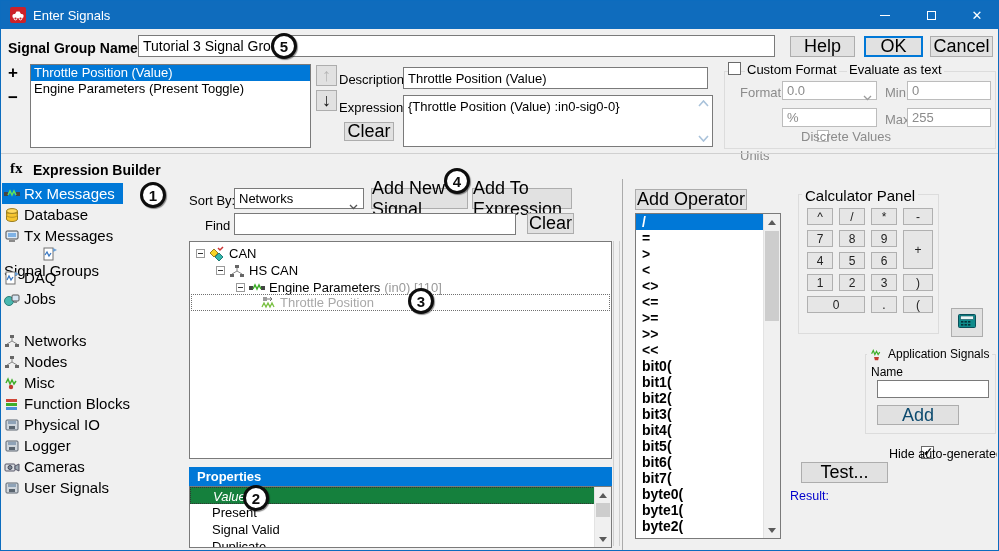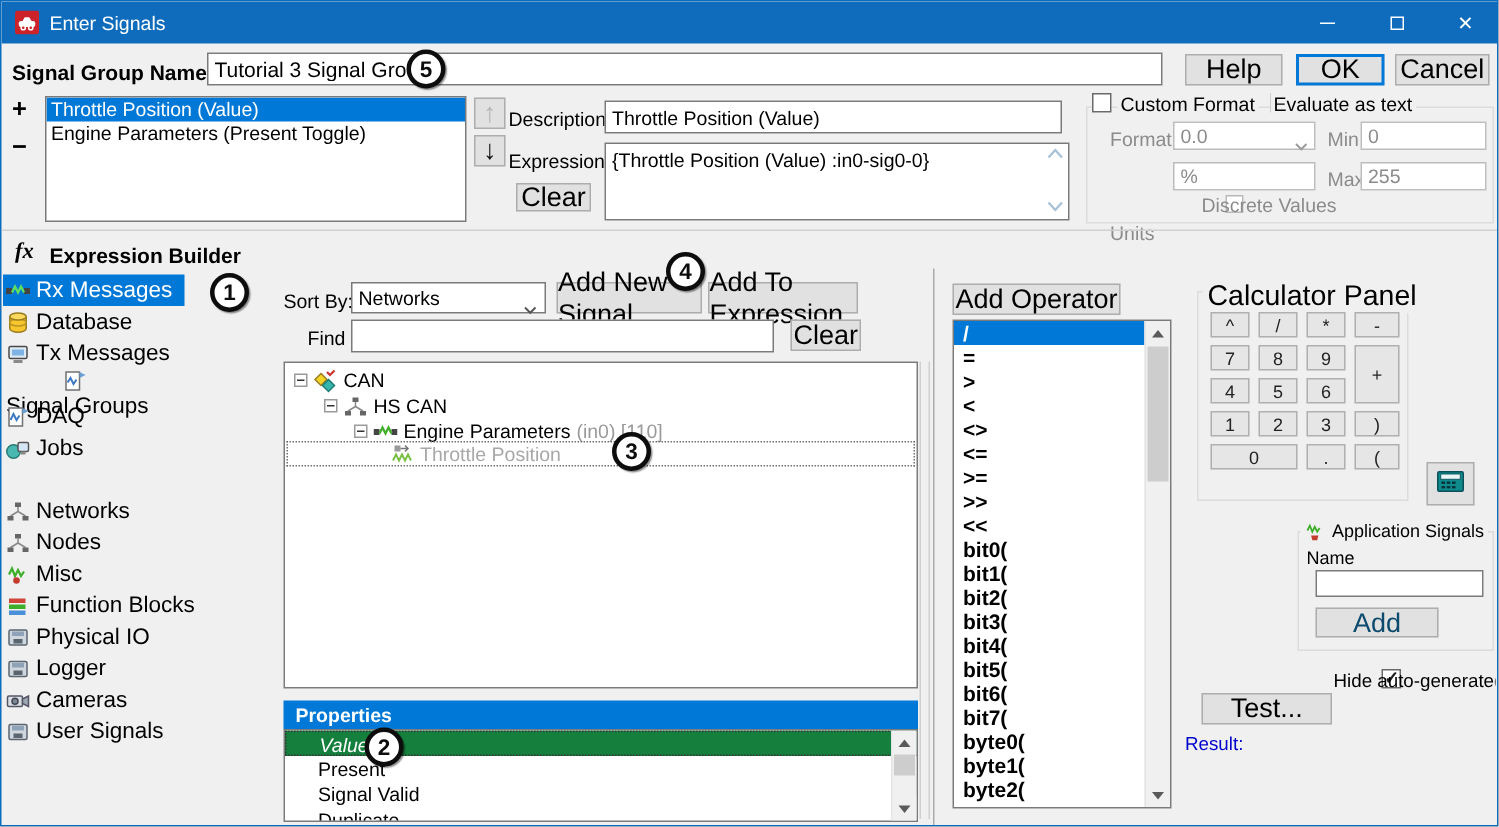--- a/index.html
+++ b/index.html
@@ -20,21 +20,21 @@
   .btn { background:#e1e1e1; border:1px solid #adadad; display:flex; align-items:center; justify-content:center; font-size:18px; color:#000; }
   .btn.focused { border:2px solid #0078d7; }
   .inp { background:#fff; border:1px solid #7a7a7a; font-size:13px; color:#000; padding:0 4px; font-family:"Liberation Sans",sans-serif; }
   .inp.dis { border:1px solid #bcbcbc; color:#8b8b8b; }
   .lbl { font-size:13px; color:#000; white-space:nowrap; }
   .lbl.gray { color:#8b8b8b; }
   .cb { width:13px; height:13px; background:#fff; border:1px solid #6a6a6a; position:relative; display:inline-block; }
   .cb.dis { border-color:#b8b8b8; }
   .cb.checked::after { content:"✓"; position:absolute; left:1px; top:-2px; font-size:12px; color:#222; font-weight:bold; }
   .groupbox { border:1px solid #dcdcdc; position:absolute; }
-  .legend { position:absolute; background:#f0f0f0; padding:0 3px; font-size:19px; color:#000; white-space:nowrap; }
+  .legend { position:absolute; background:#f0f0f0; padding:0 3px; font-size:15px; color:#000; white-space:nowrap; }
 
   
   .listbox { background:#fff; border:1px solid #7a7a7a; position:absolute; overflow:hidden; }
   .lrow { height:16px; line-height:16px; padding-left:3px; font-size:13px; white-space:nowrap; }
   .lrow.sel { background:#0078d7; color:#fff; }
 
   
   .side-item { position:absolute; left:1px; height:21px; display:flex; align-items:center; padding:0 8px 0 2px; font-weight:normal; font-size:15px; white-space:nowrap; }
   .side-item.selected { background:#0078d7; color:#fff; }
   .icn { width:16px; height:16px; display:inline-block; margin-right:4px; flex:0 0 16px; }
@@ -67,21 +67,21 @@
   .k-plus { grid-column:4; grid-row:2 / span 2; }
   .k-zero { grid-column:1 / span 2; }
 
   
   .ann { position:absolute; width:26px; height:26px; border:3px solid #0d0d0d; border-radius:50%; background:#fff; color:#0d0d0d;
          font-weight:bold; font-size:15px; display:flex; align-items:center; justify-content:center; z-index:60; box-shadow:1px 1px 1px rgba(0,0,0,.45); }
 
   .chev-updown { color:#a9c2da; font-size:10px; position:absolute; right:3px; }
   .vline { position:absolute; width:1px; background:#ababab; }
   .hline { position:absolute; height:1px; background:#d0d0d0; }
-  .fx { font-family:"Liberation Serif", serif; font-style:italic; font-weight:bold; font-size:15px; }
+  .fx { font-family:"Liberation Serif", serif; font-weight:bold; font-size:15px; }
 </style>
 </head>
 <body>
 
 <div class="window">
 
   
   <div class="titlebar">
     <span class="app-icon">
       <svg viewBox="0 0 16 16">

